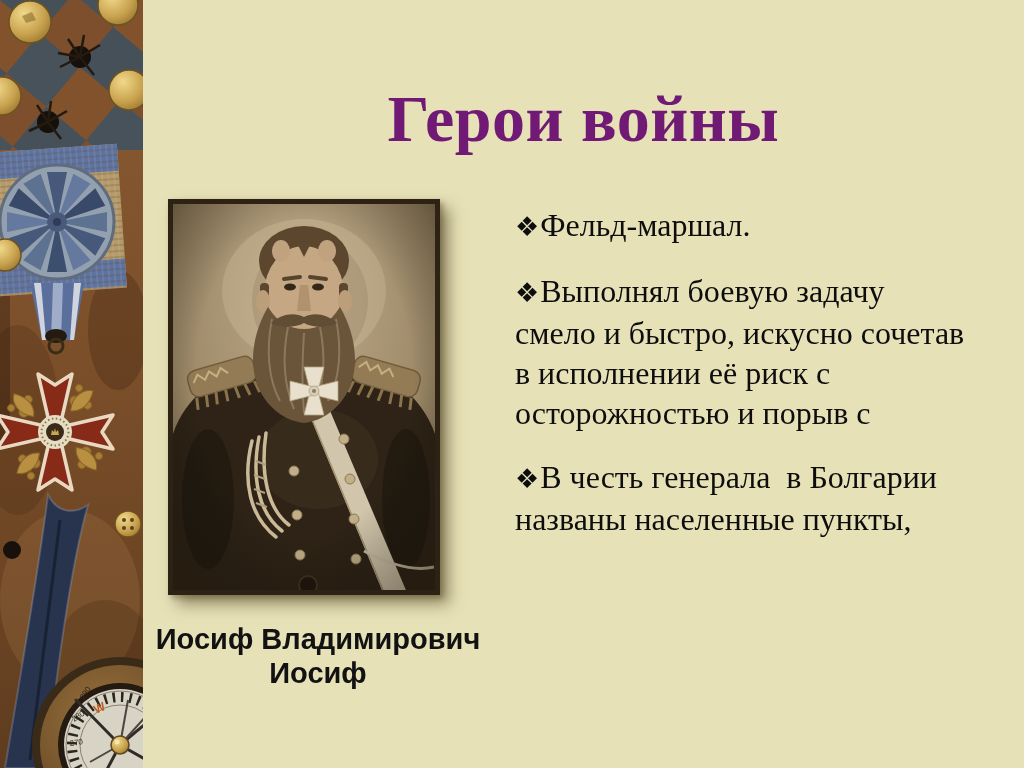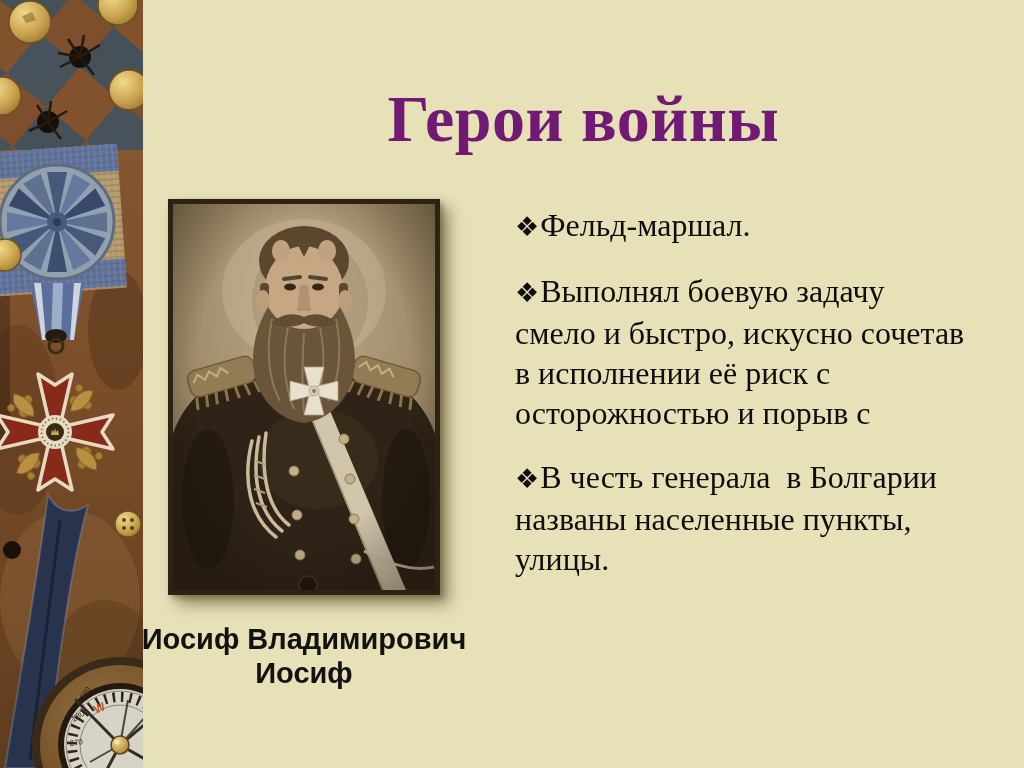--- a/index.html
+++ b/index.html
@@ -15,21 +15,21 @@
     font-weight:bold;font-size:66px;line-height:1.05;color:#701a75;
     letter-spacing:0.5px;
     margin-top:8px;
   }
   .photo-frame{
     position:absolute;left:168px;top:199px;width:272px;height:396px;
     box-shadow:9px 9px 14px rgba(75,63,30,.55), 3px 3px 5px rgba(75,63,30,.35);
   }
   .photo-frame svg{display:block;}
   .caption{
-    position:absolute;left:119px;top:622px;width:370px;
+    position:absolute;left:133px;top:622px;width:370px;
     text-align:center;font-family:"Liberation Sans",sans-serif;
     font-weight:bold;font-size:29px;line-height:34px;color:#121212;
   }
   .bullets{
     position:absolute;left:503px;top:205px;width:516px;
     font-family:"Liberation Serif",serif;font-size:32px;line-height:40px;
     color:#0d0d0d;
   }
   .bullets p{margin:0 0 24px 12px;}
   .bullet-glyph{
@@ -326,17 +326,16 @@
     </p>
     <p>
       <span class="bullet-glyph">❖</span><span>Выполнял боевую задачу</span>
       <span class="bline">смело и быстро, искусно сочетав</span>
       <span class="bline">в исполнении её риск с</span>
       <span class="bline">осторожностью и порыв с</span>
     </p>
     <p>
       <span class="bullet-glyph">❖</span><span>В честь генерала&nbsp; в Болгарии</span>
       <span class="bline">названы населенные пункты,</span>
-      <span class="bline">улицы.</span>
     </p>
   </div>
 
 </div>
 
 </body></html>

